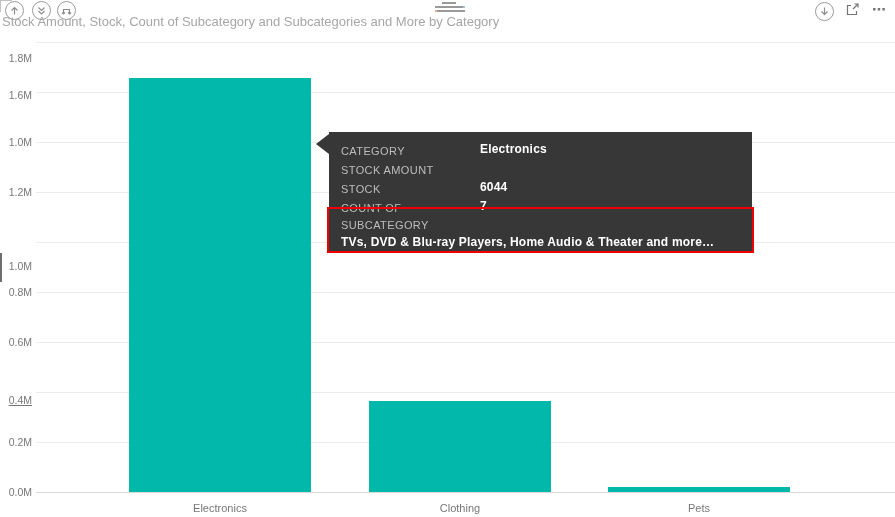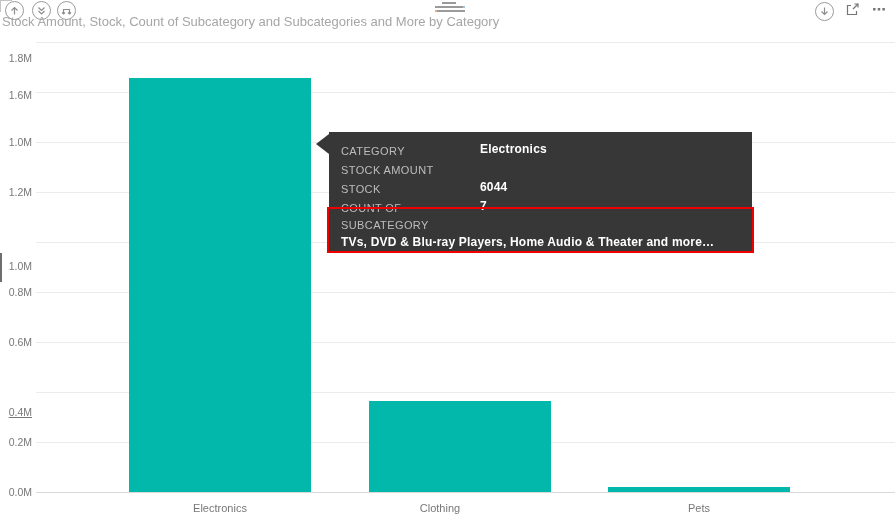--- a/index.html
+++ b/index.html
@@ -112,39 +112,39 @@
   </div>
 
   <div class="chart-title">Stock Amount, Stock, Count of Subcategory and Subcategories and More by Category</div>
 
   <div id="plot">
       <div class="gridline baseline" style="top: 492px;"></div>
       <div class="y-tick" style="top: 486px;">0.0M</div>
       <div class="gridline" style="top: 442px;"></div>
       <div class="y-tick" style="top: 436px;">0.2M</div>
       <div class="gridline" style="top: 392px;"></div>
-      <div class="y-tick" style="top: 406px; text-decoration: underline;">0.4M</div>
+      <div class="y-tick" style="top: 394px; text-decoration: underline;">0.4M</div>
       <div class="gridline" style="top: 342px;"></div>
       <div class="y-tick" style="top: 336px;">0.6M</div>
       <div class="gridline" style="top: 292px;"></div>
       <div class="y-tick" style="top: 286px;">0.8M</div>
       <div class="gridline" style="top: 242px;"></div>
       <div class="y-tick" style="top: 236px; margin-top: 24px;">1.0M</div>
       <div class="gridline" style="top: 192px;"></div>
       <div class="y-tick" style="top: 186px;">1.2M</div>
       <div class="gridline" style="top: 142px;"></div>
       <div class="y-tick" style="top: 136px;">1.0M</div>
       <div class="gridline" style="top: 92px;"></div>
       <div class="y-tick" style="top: 89px;">1.6M</div>
       <div class="gridline" style="top: 42px;"></div>
       <div class="y-tick" style="top: 52px;">1.8M</div>
       <div class="bar" style="left: 129px; width: 182px; top: 78px; height: 414px; background: rgb(1, 184, 170);"></div>
       <div class="x-tick" style="left: 160px; top: 502px;">Electronics</div>
       <div class="bar" style="left: 369px; width: 182px; top: 401px; height: 91px; background: rgb(1, 184, 170);"></div>
-      <div class="x-tick" style="left: 380px; top: 502px;">Clothing</div>
+      <div class="x-tick" style="left: 400px; top: 502px;">Clothing</div>
       <div class="bar" style="left: 608px; width: 182px; top: 487px; height: 5px; background: rgb(1, 184, 170);"></div>
       <div class="x-tick" style="left: 639px; top: 502px;">Pets</div>
     </div>
 
   <div class="axis-edge-mark"></div>
 
   <div class="tooltip">
     <div class="arrow"></div>
     <div id="tt-rows">
         <div class="tt-row">

